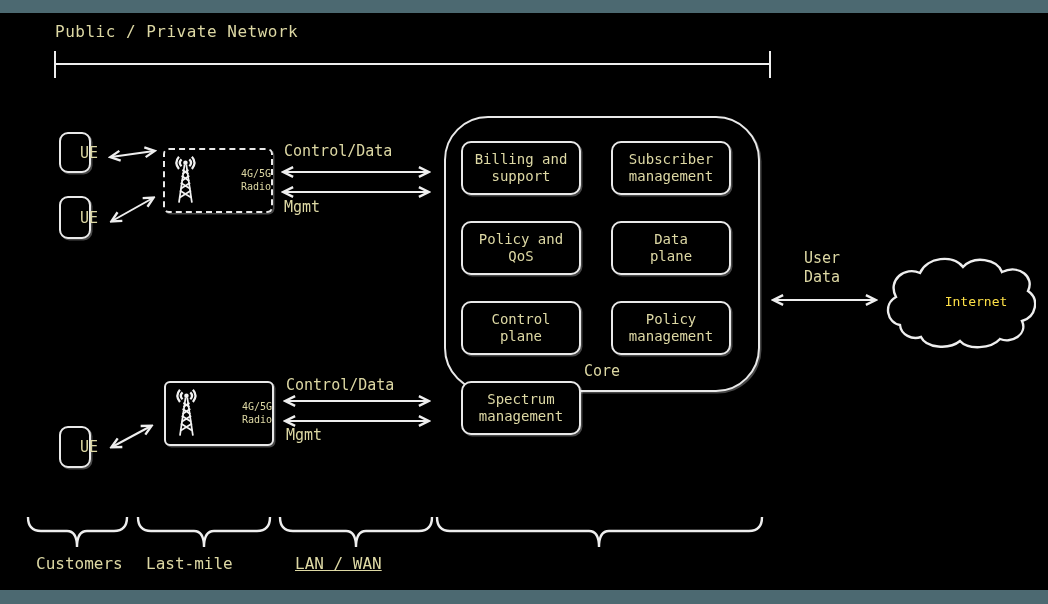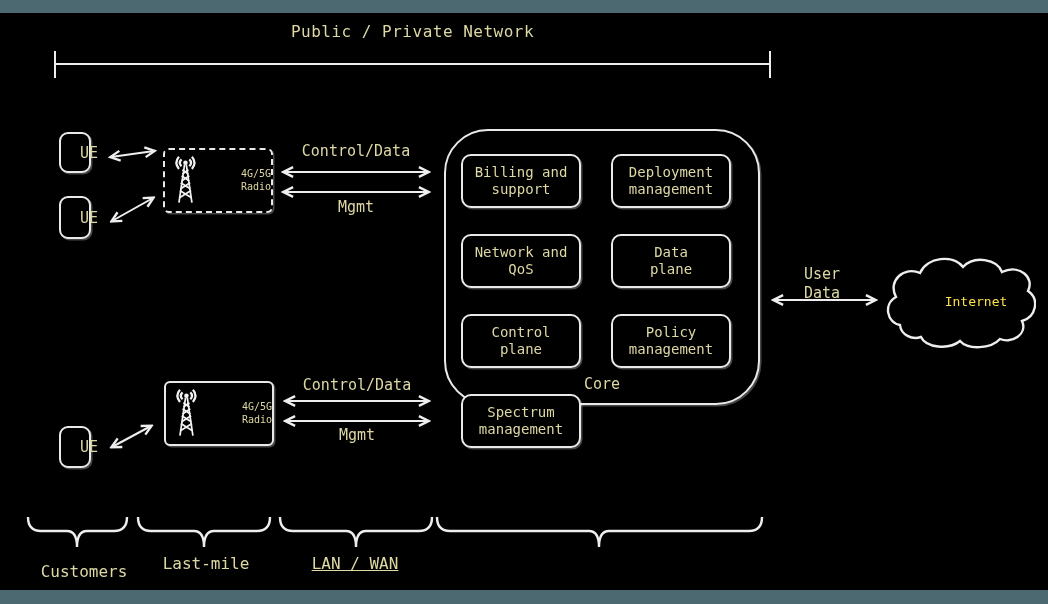--- a/index.html
+++ b/index.html
@@ -3,54 +3,54 @@
 <meta charset="utf-8">
 <style>
   html,body{margin:0;padding:0;background:#000;}
   #stage{position:relative;width:1048px;height:604px;background:#000;overflow:hidden;
          font-family:"DejaVu Sans Mono", monospace;color:#ddd8a4;}
   .bar{position:absolute;left:0;width:1048px;background:#4c6971;}
   #bar-top{top:0;height:13px;}
   #bar-bottom{top:590px;height:14px;}
   #overlay{position:absolute;left:0;top:0;width:1048px;height:604px;pointer-events:none;}
   .lbl{position:absolute;white-space:pre-line;line-height:1.12;}
-  .ctr{text-align:center;}
+  .ctr{}
   #title{left:55px;top:23px;width:715px;font-size:16px;letter-spacing:.5px;}
   .node{position:absolute;box-sizing:border-box;background:#000;border:2px solid #e9e9e9;
         display:flex;align-items:center;justify-content:center;
         box-shadow:1.5px 1.5px 0 rgba(255,255,255,.28);}
   .ue{width:21px;border-radius:9px;font-size:15px;padding-left:28px;}
   #ue-1{left:59px;top:132px;height:41px;}
   #ue-2{left:59px;top:196px;height:43px;}
   #ue-3{left:59px;top:426px;height:42px;}
   .radio{width:110px;height:65px;border-radius:6px;justify-content:space-between;
          font-size:10px;line-height:1.25;white-space:pre-line;}
   #radio-1{left:163px;top:148px;border-style:dashed;}
   #radio-2{left:164px;top:381px;}
   .radio svg{flex:0 0 38px;margin-left:1px;}
-  #core{left:444px;top:116px;width:316px;height:276px;border-radius:44px;justify-content:flex-start;align-items:flex-start;margin-top:13px;}
+  #core{left:444px;top:116px;width:316px;height:276px;border-radius:44px;justify-content:flex-start;align-items:flex-start;}
   #core-grid{position:absolute;left:15px;top:23px;display:grid;
              grid-template-columns:120px 120px;grid-auto-rows:54px;column-gap:30px;row-gap:26px;}
   .module{box-sizing:border-box;background:#000;border:2px solid #e9e9e9;border-radius:10px;
           display:flex;align-items:center;justify-content:center;text-align:center;
           font-size:14px;line-height:1.25;white-space:pre-line;
           box-shadow:1.5px 1.5px 0 rgba(255,255,255,.28);}
   #core-label{position:absolute;left:0;bottom:10px;width:100%;text-align:center;font-size:15px;}
   .linklbl{font-size:15px;}
   #lbl-cd-top{left:284px;top:143px;width:144px;}
   #lbl-mgmt-top{left:284px;top:199px;width:144px;}
   #lbl-cd-bot{left:286px;top:377px;width:142px;}
   #lbl-mgmt-bot{left:286px;top:427px;width:142px;}
-  #lbl-userdata{left:804px;top:249px;font-size:15px;line-height:1.25;margin-top:16px;}
+  #lbl-userdata{left:804px;top:249px;font-size:15px;line-height:1.25;}
   #internet{position:absolute;left:884px;top:253px;width:152px;height:96px;}
   #internet svg{position:absolute;left:0;top:0;}
   #internet-label{position:absolute;left:16px;top:0;width:100%;height:100%;display:flex;
                   align-items:center;justify-content:center;color:#fde047;font-size:13px;}
   .seglbl{font-size:16px;top:555px;}
-  #seg-customers{left:24px;width:120px;margin-top:8px;}
+  #seg-customers{left:36px;width:120px;}
   #seg-lastmile{left:146px;width:120px;}
   #seg-lanwan{left:295px;width:120px;text-decoration:underline;}
   #seg-deploy{left:449px;width:300px;line-height:1.07;}
   .stroke{stroke:#eeeeee;fill:none;}
 </style>
 </head>
 <body>
 
 <div id="stage">
 
@@ -143,23 +143,23 @@
   <div id="lbl-mgmt-top" class="lbl ctr linklbl">Mgmt</div>
   <div id="lbl-cd-bot" class="lbl ctr linklbl">Control/Data</div>
   <div id="lbl-mgmt-bot" class="lbl ctr linklbl">Mgmt</div>
   <div id="lbl-userdata" class="lbl">User
 Data</div>
 
   <div id="core" class="node">
     <div id="core-grid">
       <div class="module">Billing and
 support</div>
-      <div class="module">Deployment
+      <div class="module">Subscriber
 management</div>
-      <div class="module">Network and
+      <div class="module">Policy and
 QoS</div>
       <div class="module">Data
 plane</div>
       <div class="module">Control
 plane</div>
       <div class="module">Policy
 management</div>
       <div class="module">Spectrum
 management</div>
     </div>

